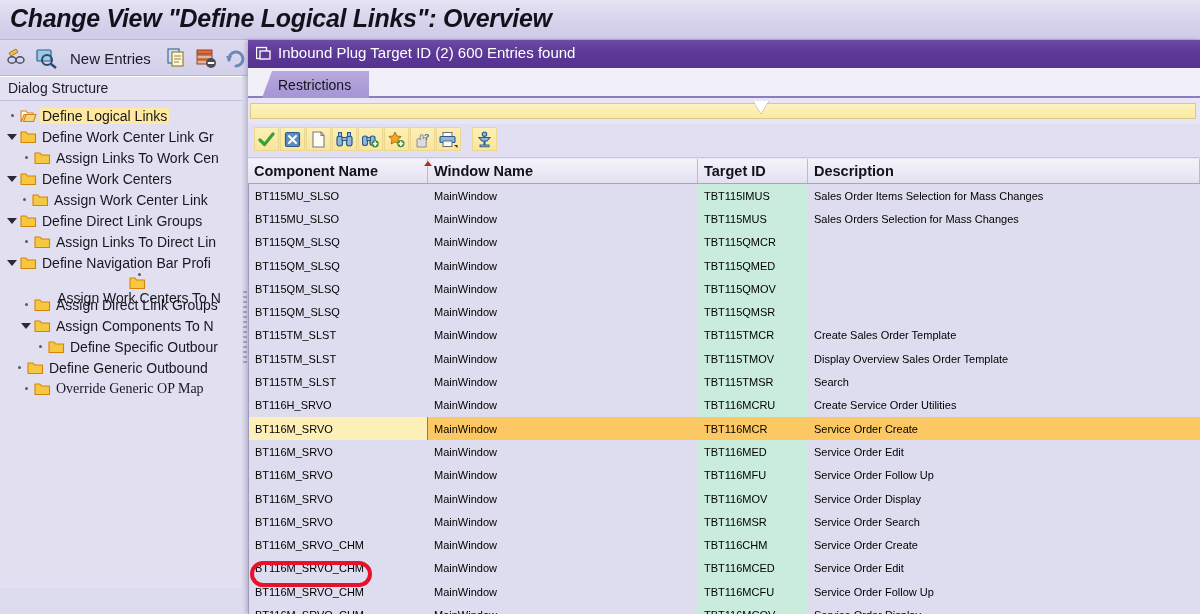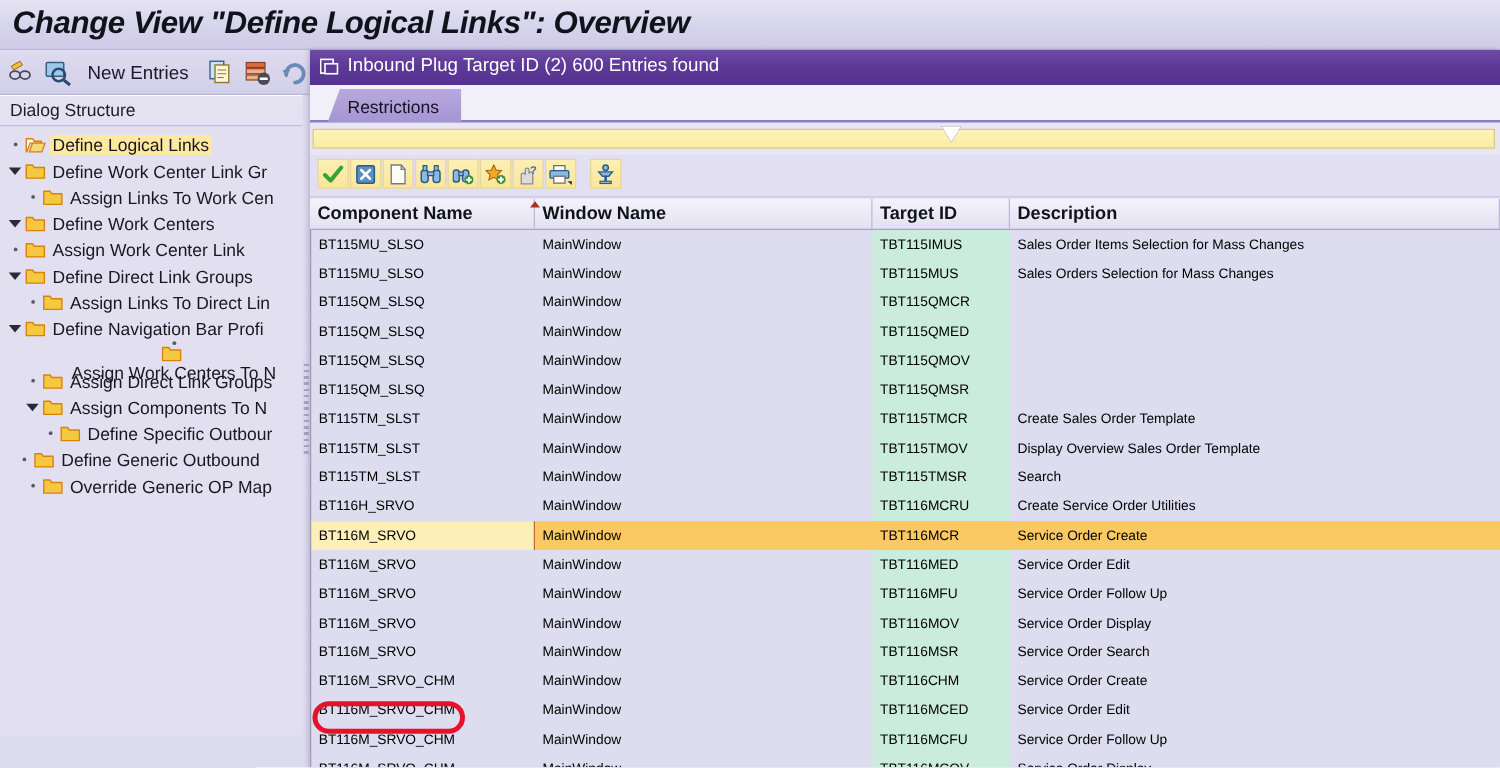--- a/index.html
+++ b/index.html
@@ -387,21 +387,21 @@
         </div>
         <div class="tree-row" style="padding-left: 4px;">
           <span class="twisty">
             <span class="tw-tri"></span>
           </span>
           <span class="folder"><svg width="17" height="14" viewBox="0 0 17 14">
               <path d="M1 12.5 V2 H6 L7.5 4 H15.5 V12.5 Z" fill="#f5c842" stroke="#d8820a" stroke-width="1.1" stroke-linejoin="round"></path>
             </svg></span>
           <span class="tree-label">Define Work Centers</span>
         </div>
-        <div class="tree-row" style="padding-left: 4px; align-items: center;">
+        <div class="tree-row" style="padding-left: 16px; align-items: center;">
           <span class="twisty">
             <span class="tw-dot"></span>
           </span>
           <span class="folder"><svg width="17" height="14" viewBox="0 0 17 14">
               <path d="M1 12.5 V2 H6 L7.5 4 H15.5 V12.5 Z" fill="#f5c842" stroke="#d8820a" stroke-width="1.1" stroke-linejoin="round"></path>
             </svg></span>
           <span class="tree-label">Assign Work Center Link </span>
         </div>
         <div class="tree-row" style="padding-left: 4px;">
           <span class="twisty">
@@ -468,21 +468,21 @@
         </div>
         <div class="tree-row" style="padding-left: 11px;">
           <span class="twisty">
             <span class="tw-dot"></span>
           </span>
           <span class="folder"><svg width="17" height="14" viewBox="0 0 17 14">
               <path d="M1 12.5 V2 H6 L7.5 4 H15.5 V12.5 Z" fill="#f5c842" stroke="#d8820a" stroke-width="1.1" stroke-linejoin="round"></path>
             </svg></span>
           <span class="tree-label">Define Generic Outbound</span>
         </div>
-        <div class="tree-row" style="padding-left: 18px;">
+        <div class="tree-row" style="padding-left: 18px; font-family: Liberation Serif, serif;">
           <span class="twisty">
             <span class="tw-dot"></span>
           </span>
           <span class="folder"><svg width="17" height="14" viewBox="0 0 17 14">
               <path d="M1 12.5 V2 H6 L7.5 4 H15.5 V12.5 Z" fill="#f5c842" stroke="#d8820a" stroke-width="1.1" stroke-linejoin="round"></path>
             </svg></span>
           <span class="tree-label">Override Generic OP Map</span>
         </div>
       </div>
   </div>

